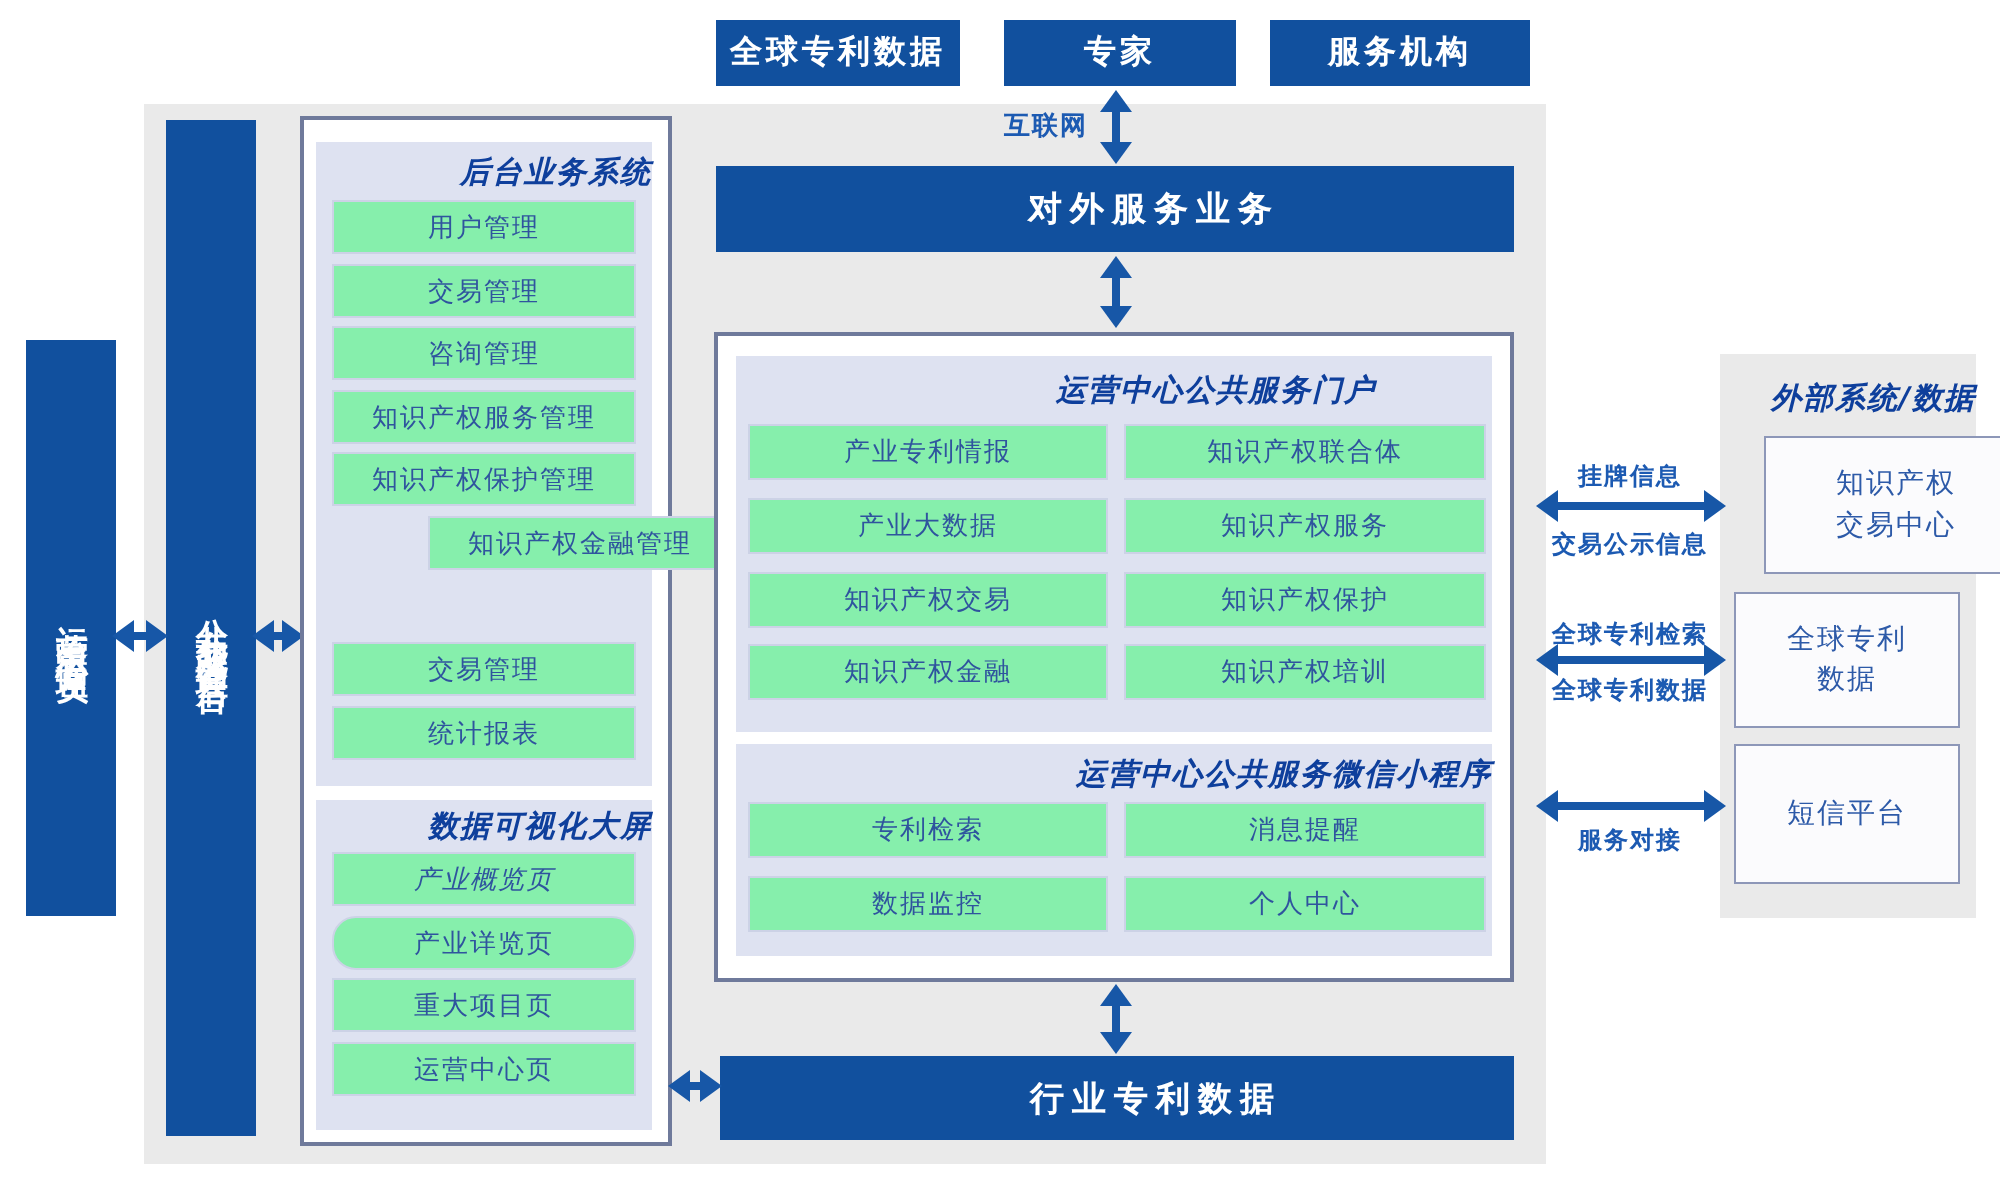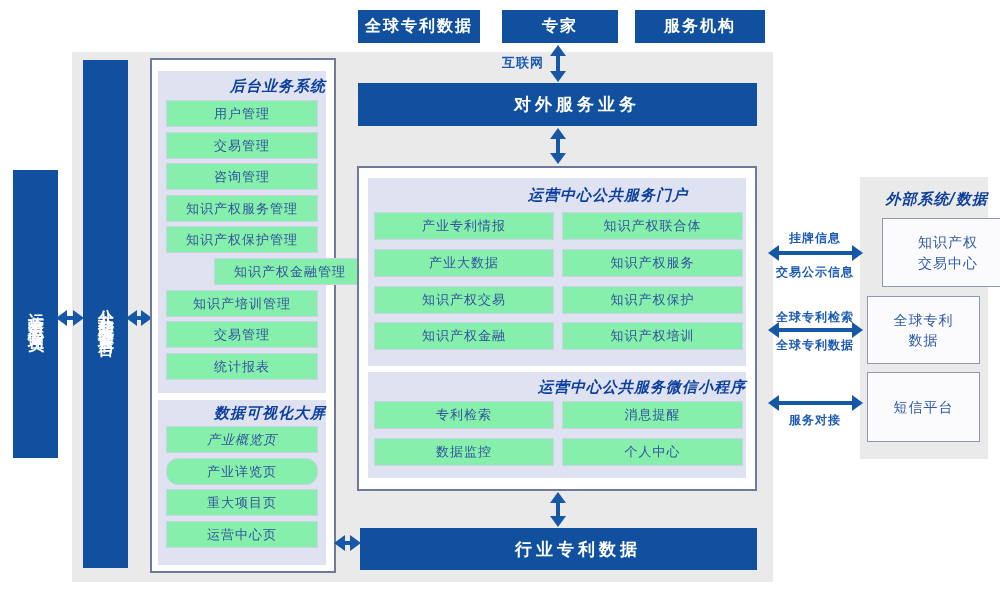--- a/index.html
+++ b/index.html
@@ -99,21 +99,20 @@
   <div class="outerbox" style="left:150px;top:58px;width:186px;height:515px;"></div>
 
   <div class="panel" style="left:158px;top:71px;width:168px;height:322px;"></div>
   <div class="ptitle" style="left:158px;top:77px;width:168px;">后台业务系统</div>
   <div class="item" style="left:166px;top:100px;width:152px;height:27px;">用户管理</div>
   <div class="item" style="left:166px;top:132px;width:152px;height:27px;">交易管理</div>
   <div class="item" style="left:166px;top:163px;width:152px;height:27px;">咨询管理</div>
   <div class="item" style="left:166px;top:195px;width:152px;height:27px;">知识产权服务管理</div>
   <div class="item" style="left:166px;top:226px;width:152px;height:27px;">知识产权保护管理</div>
   <div class="item" style="left:166px;top:258px;width:152px;height:27px;margin-left:48px;">知识产权金融管理</div>
-  <div class="item" style="left:166px;top:290px;width:152px;height:27px;">知识产培训管理</div>
   <div class="item" style="left:166px;top:321px;width:152px;height:27px;">交易管理</div>
   <div class="item" style="left:166px;top:353px;width:152px;height:27px;">统计报表</div>
 
   <div class="panel" style="left:158px;top:400px;width:168px;height:165px;"></div>
   <div class="ptitle" style="left:158px;top:404px;width:168px;">数据可视化大屏</div>
   <div class="item" style="left:166px;top:426px;width:152px;height:27px;font-style:italic;">产业概览页</div>
   <div class="item" style="left:166px;top:458px;width:152px;height:27px;border-radius:12px;">产业详览页</div>
   <div class="item" style="left:166px;top:489px;width:152px;height:27px;">重大项目页</div>
   <div class="item" style="left:166px;top:521px;width:152px;height:27px;">运营中心页</div>
 

